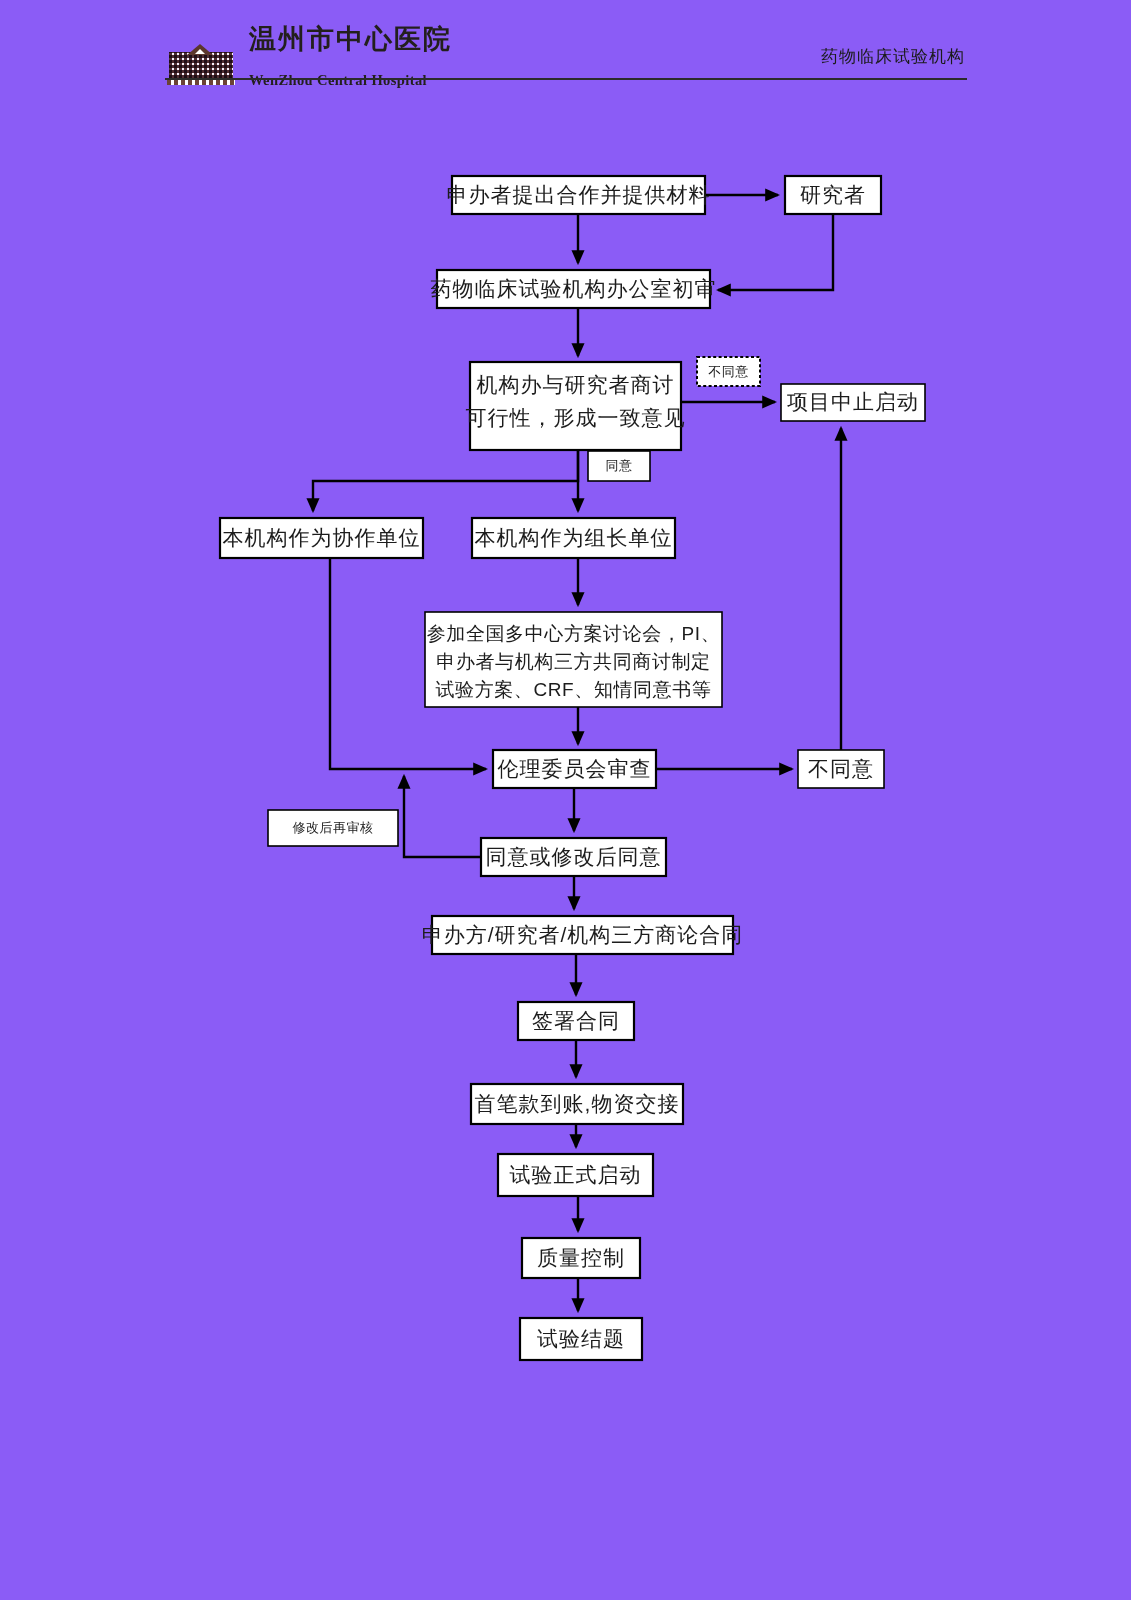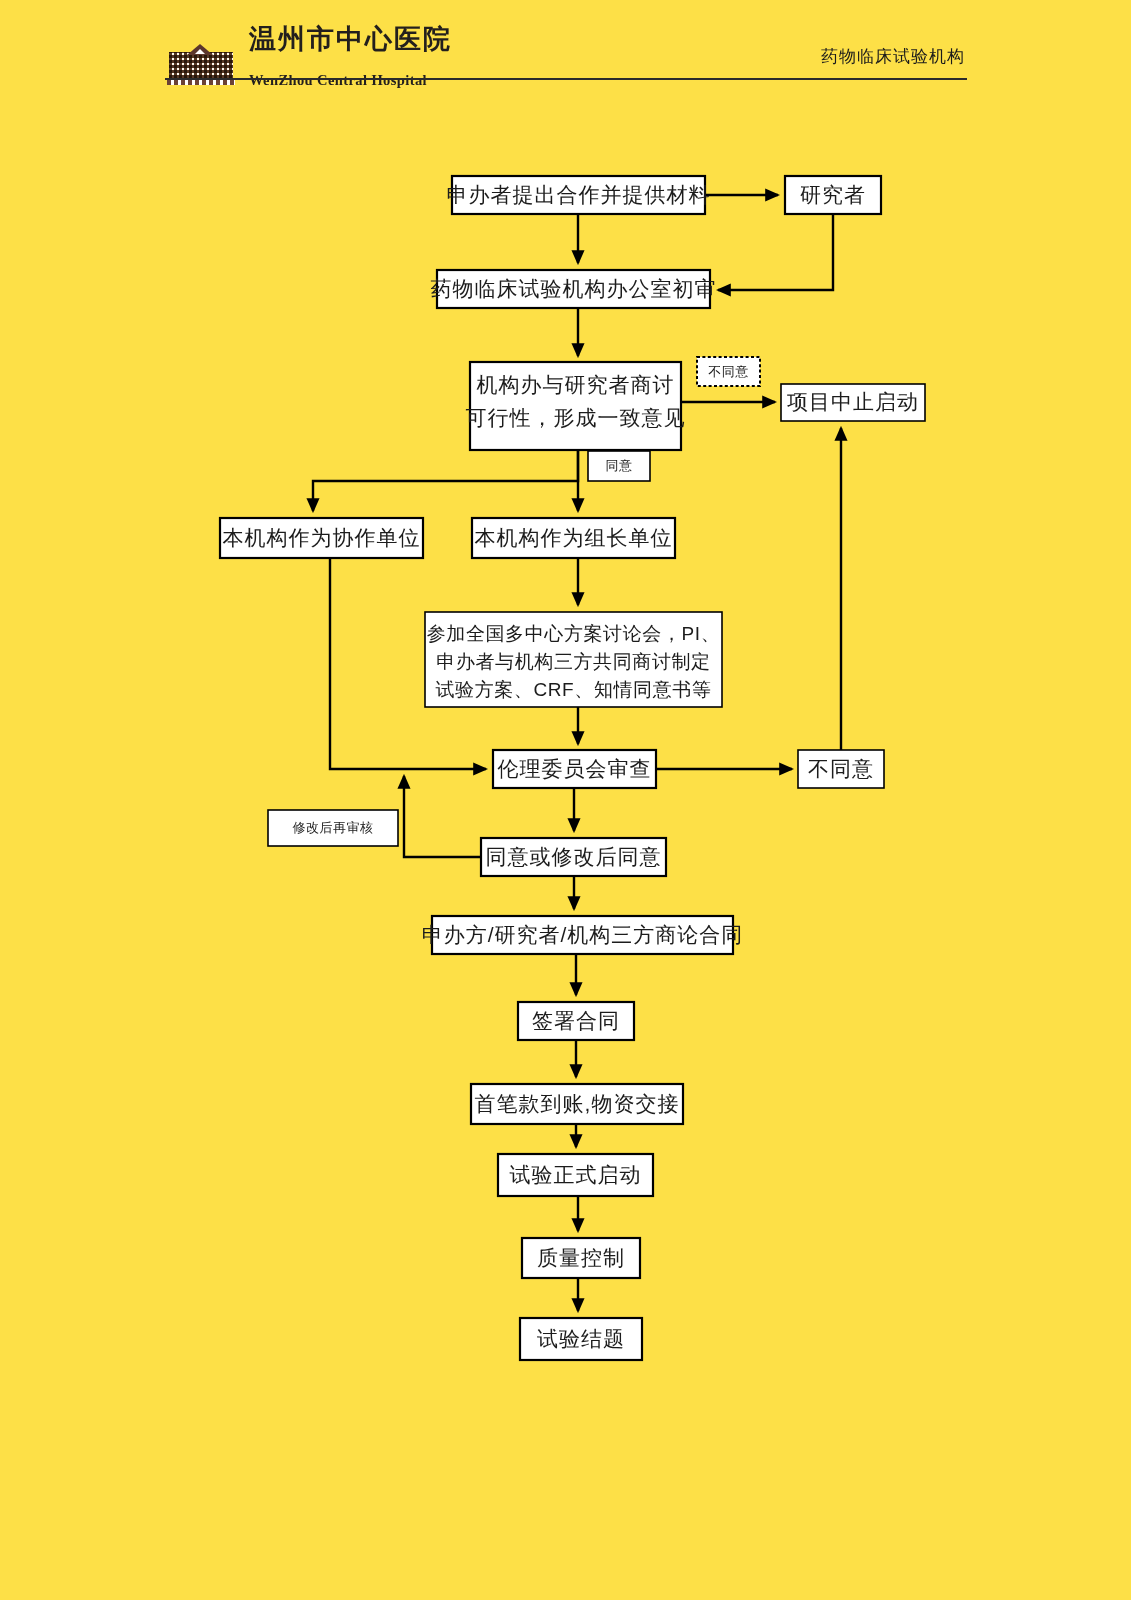--- a/index.html
+++ b/index.html
@@ -7,21 +7,21 @@
     padding: 0;
     background: #ffffff;
   }
   body {
     font-family: "Liberation Serif", "DejaVu Serif", serif;
   }
   #page {
     position: relative;
     width: 1131px;
     height: 1600px;
-    background: #fde047;
+    background: #8b5cf6;
     overflow: hidden;
   }
   
   #header {
     position: absolute;
     left: 0;
     top: 0;
     width: 1131px;
     height: 90px;
   }

